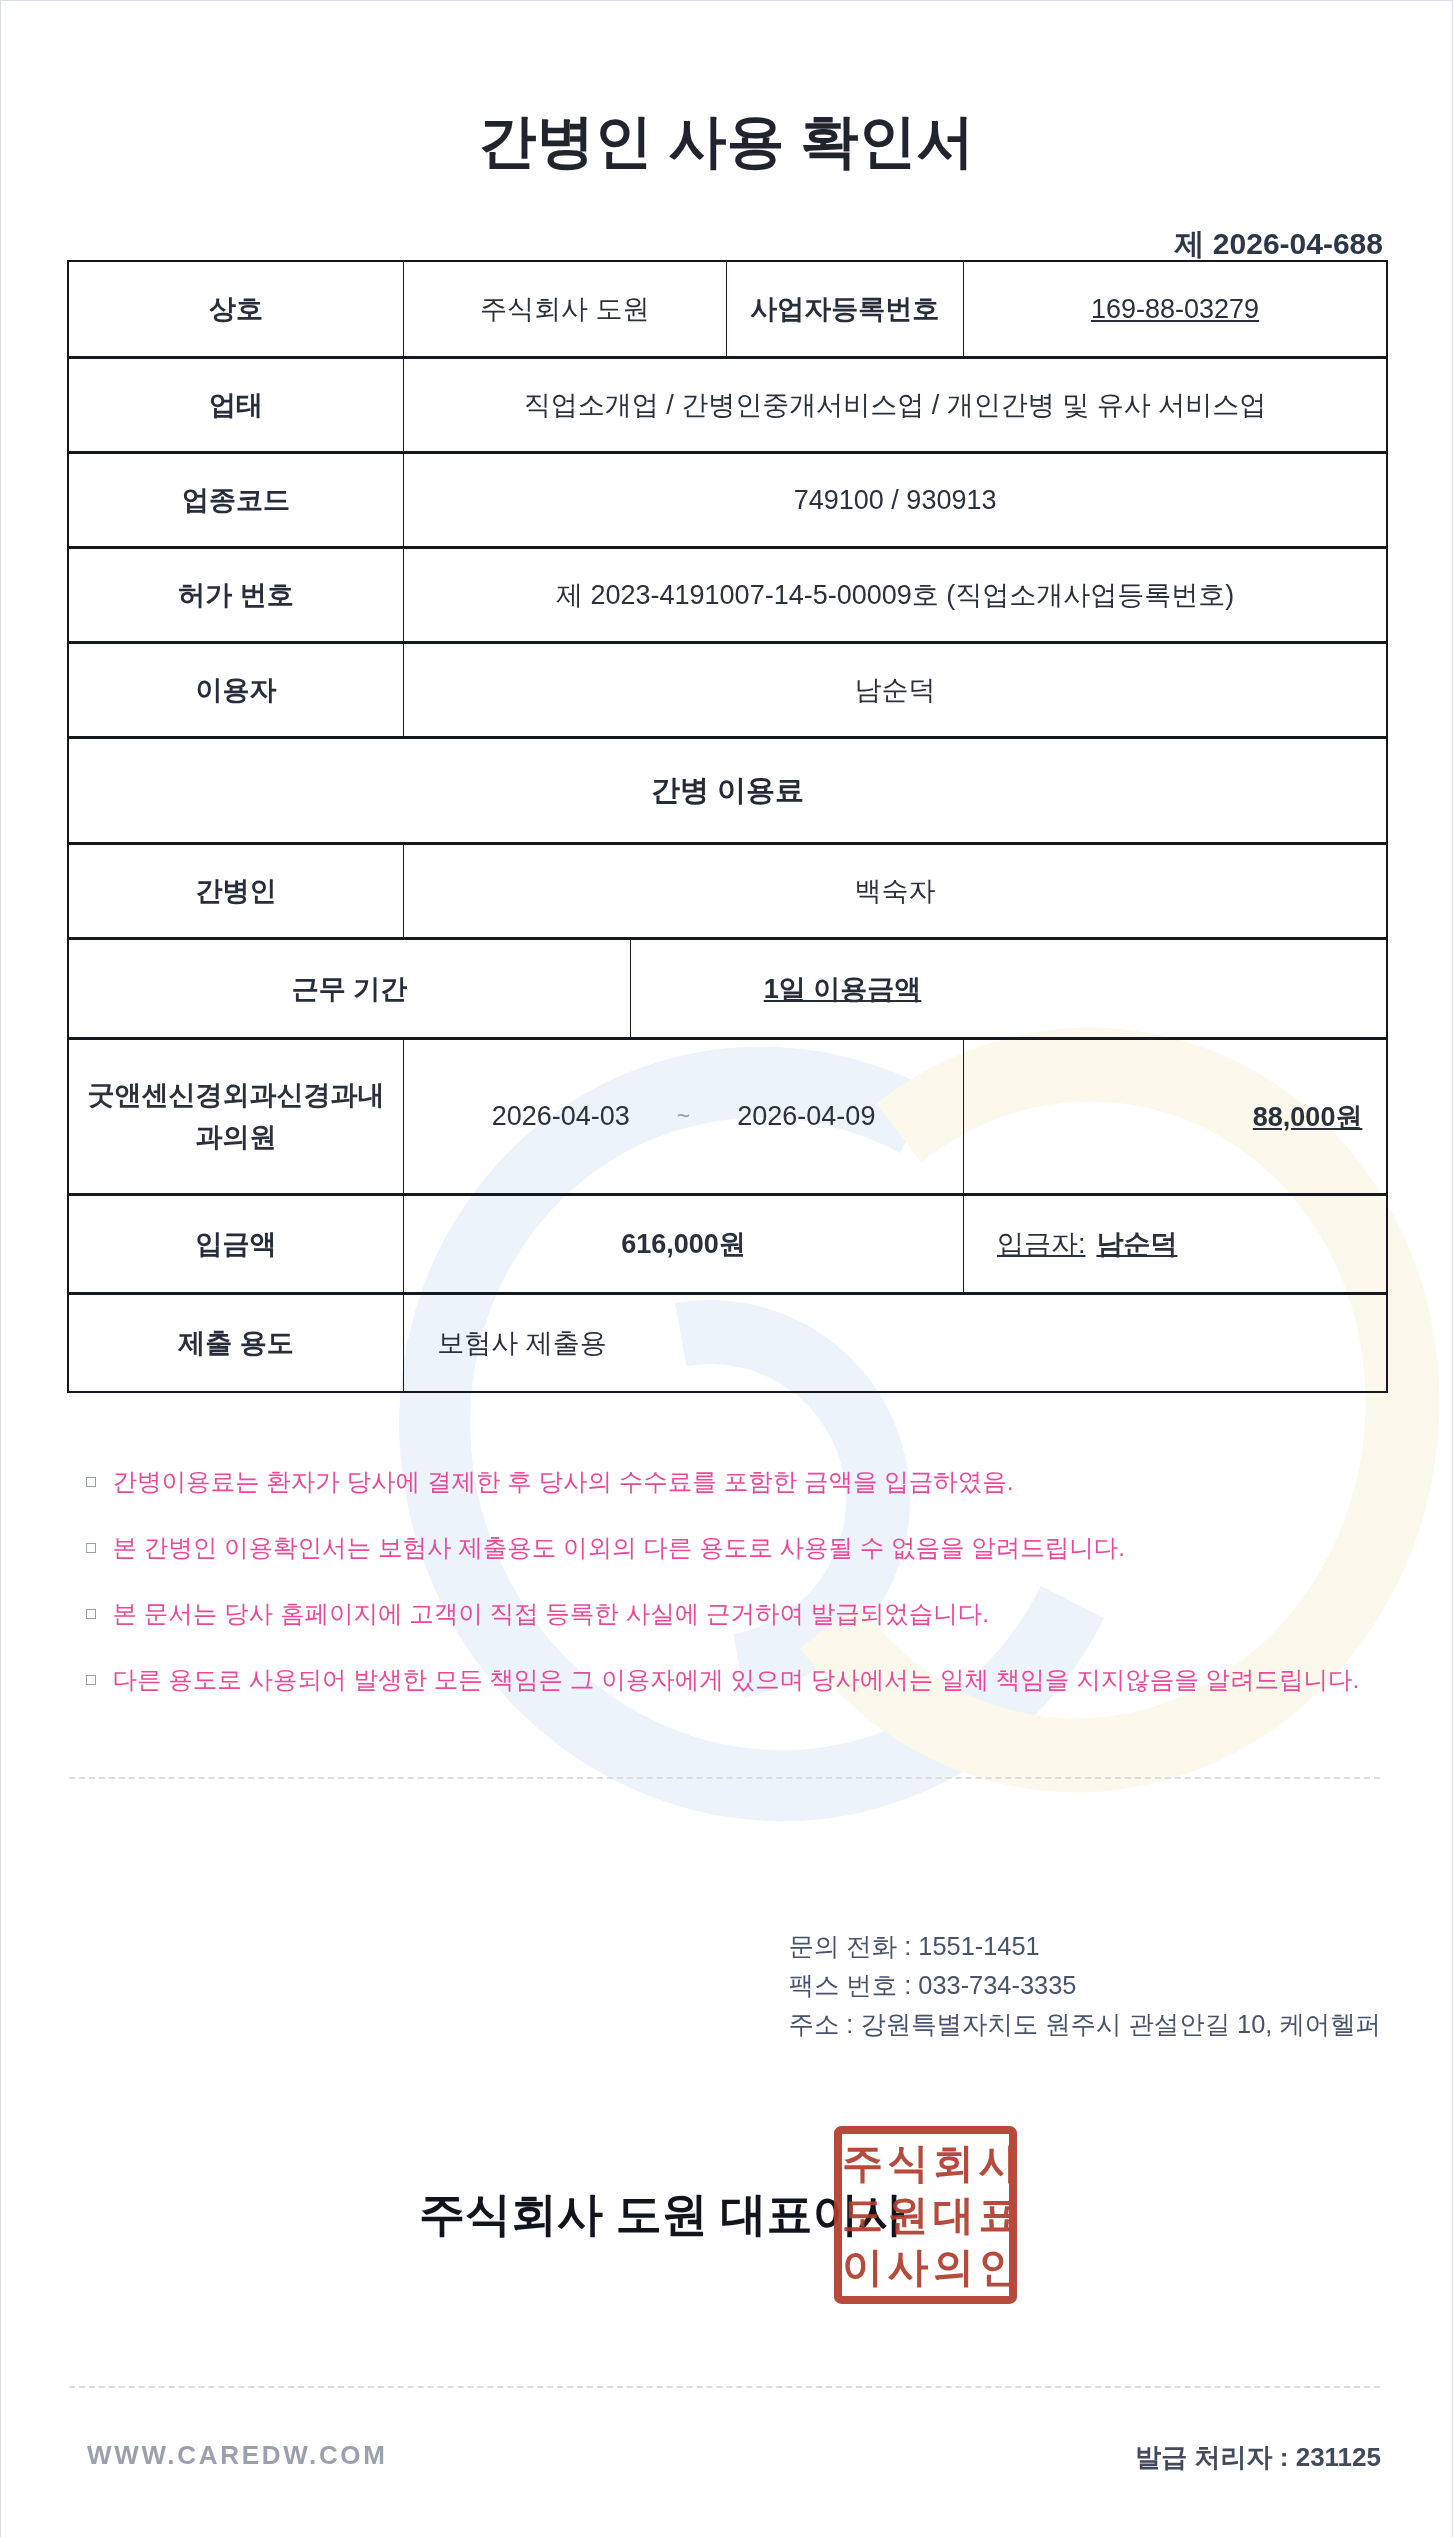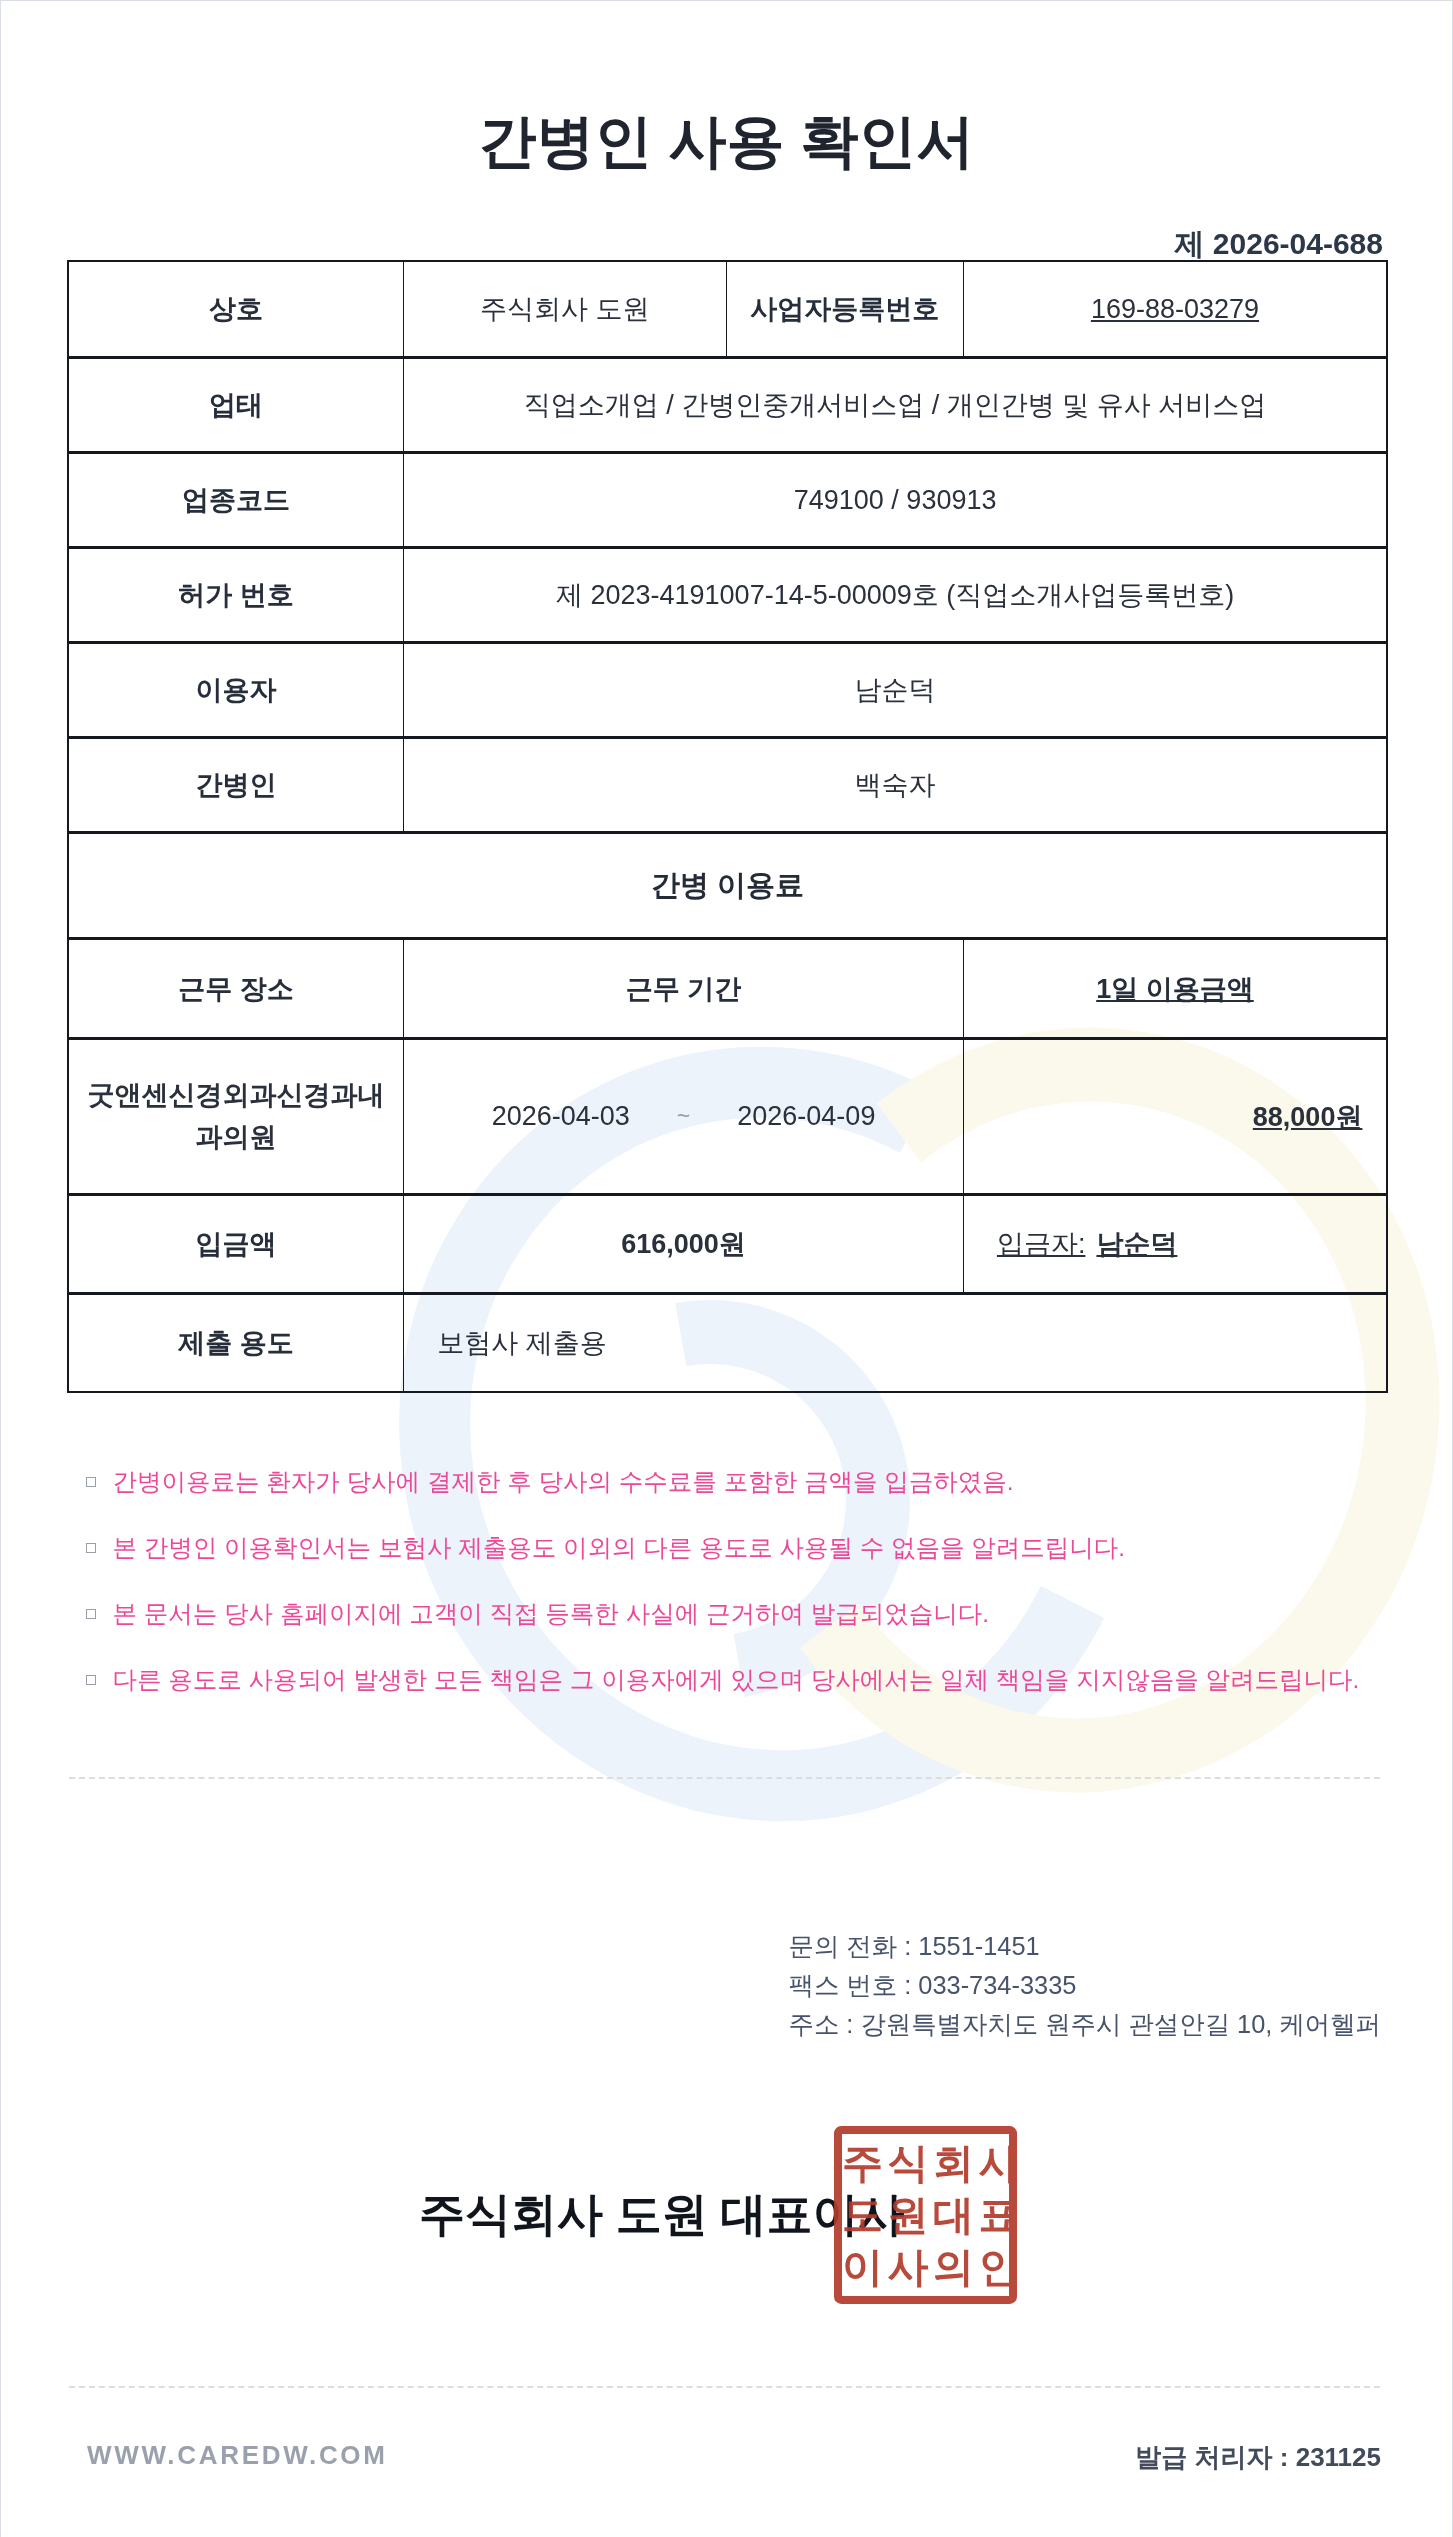--- a/index.html
+++ b/index.html
@@ -113,31 +113,30 @@
     <div class="tr" style="height:95px">
       <div class="cell w1 lbl">허가 번호</div>
       <div class="cell w234">제 2023-4191007-14-5-00009호 (직업소개사업등록번호)</div>
     </div>
 
     <div class="tr" style="height:95px">
       <div class="cell w1 lbl">이용자</div>
       <div class="cell w234">남순덕</div>
     </div>
 
+    <div class="tr" style="height:106px">
+      <div class="cell wfull section-title">간병 이용료</div>
+    </div>
+
     <div class="tr" style="height:95px">
       <div class="cell w1 lbl">간병인</div>
       <div class="cell w234">백숙자</div>
     </div>
 
-    <div class="tr" style="height:106px">
-      <div class="cell wfull section-title">간병 이용료</div>
-    </div>
-
     <div class="tr" style="height:100px">
-      <div class="cell w1 lbl">근무 장소</div>
       <div class="cell w23 lbl">근무 기간</div>
       <div class="cell w4 lbl">1일 이용금액</div>
     </div>
 
     <div class="tr" style="height:156px">
       <div class="cell w1 bold workplace">
         <span>굿앤센신경외과신경과내과의원</span>
       </div>
       <div class="cell w23 period">
         <span>2026-04-03</span>

